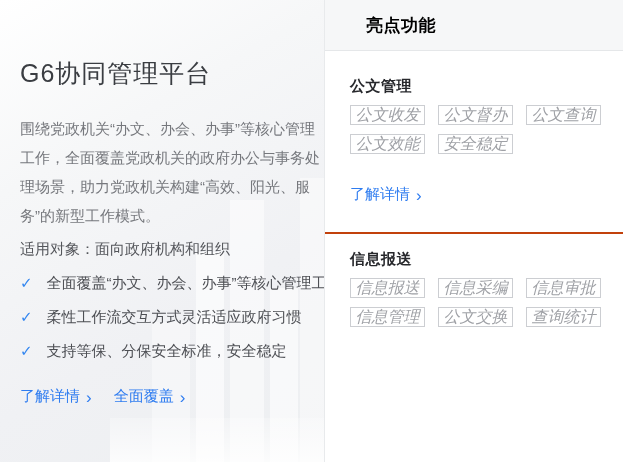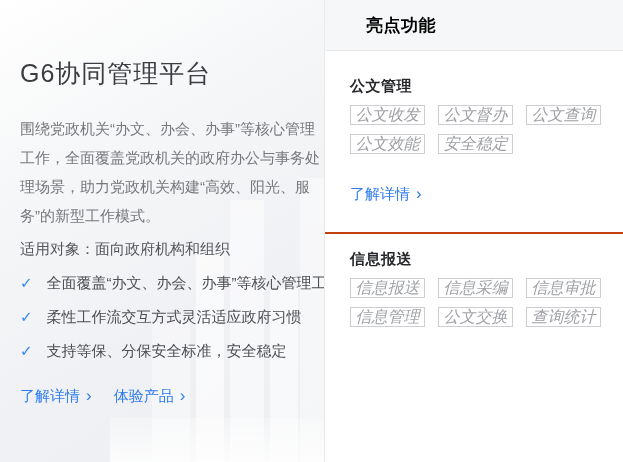--- a/index.html
+++ b/index.html
@@ -31,21 +31,21 @@
     margin-top: 24px; width: 300px; font-size: 15px; line-height: 29px; color: #76787d;
   }
   .audience { margin-top: 10px; font-size: 15px; color: #54565b; }
   .feature-list { list-style: none; margin-top: 13px; }
   .feature-list li {
     display: flex; align-items: center; height: 22px; margin-bottom: 12px;
     font-size: 15px; color: #4d4f54; white-space: nowrap; overflow: hidden;
   }
   .check { color: #3286f0; font-size: 15px; font-weight: bold; margin-right: 14px; flex: 0 0 auto; }
   .left-links { margin-top: 25px; display: flex; align-items: center; }
-  .link { color: #2e7cf0; font-size: 15px; text-decoration: none; cursor: pointer; display: inline-flex; align-items: flex-start; }
+  .link { color: #2e7cf0; font-size: 15px; text-decoration: none; cursor: pointer; display: inline-flex; align-items: flex-end; }
   .left-links .link { margin-right: 22px; }
   .chev { font-size: 17px; margin-left: 6px; line-height: 1; }
 
   
   .right-panel {
     width: 299px; flex: 1 1 auto; background: #ffffff;
     border-left: 1px solid #e8eaec; height: 462px; overflow: hidden;
   }
   .rp-header {
     height: 51px; background: #f6f7f8; border-bottom: 1px solid #e5e7e9;
@@ -97,21 +97,21 @@
           <span>支持等保、分保安全标准，安全稳定</span>
         </li>
       </ul>
 
       <div class="left-links">
         <a class="link">
           <span>了解详情</span>
           <span class="chev">›</span>
         </a>
         <a class="link">
-          <span>体验产品</span>
+          <span>全面覆盖</span>
           <span class="chev">›</span>
         </a>
       </div>
     </div>
   </aside>
 
   <main class="right-panel">
     <header class="rp-header">
       <h2>亮点功能</h2>
     </header>

